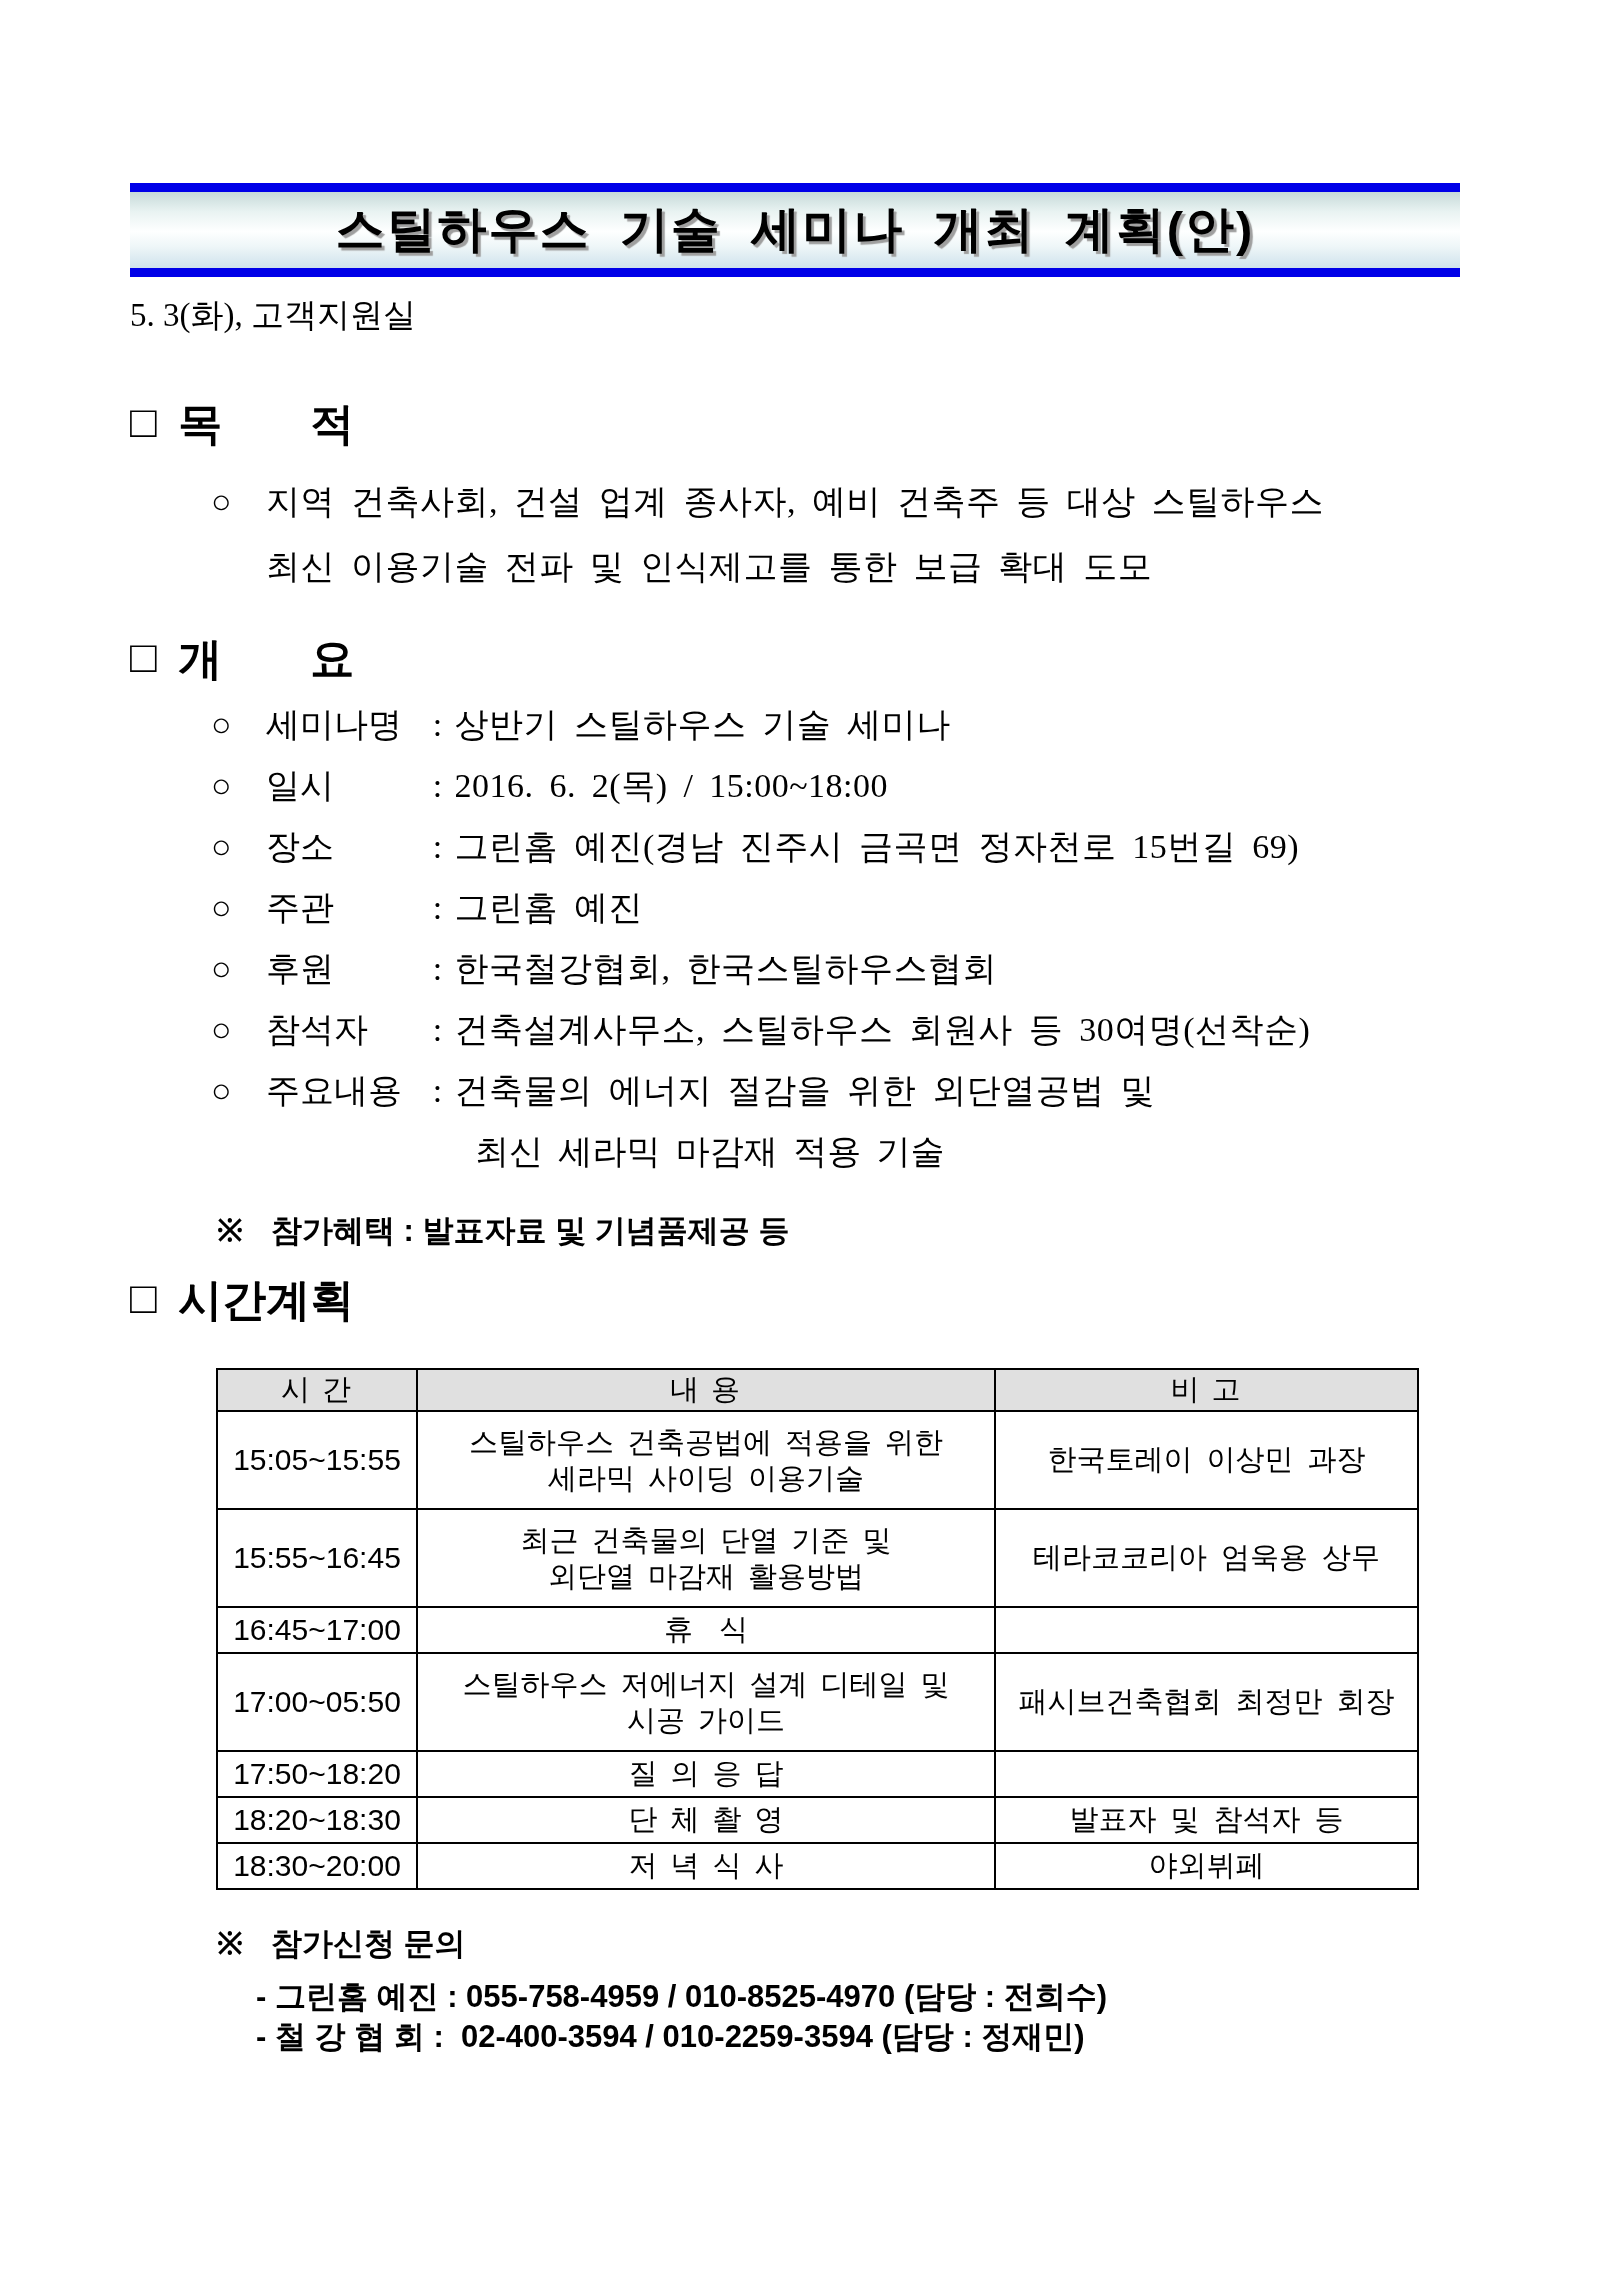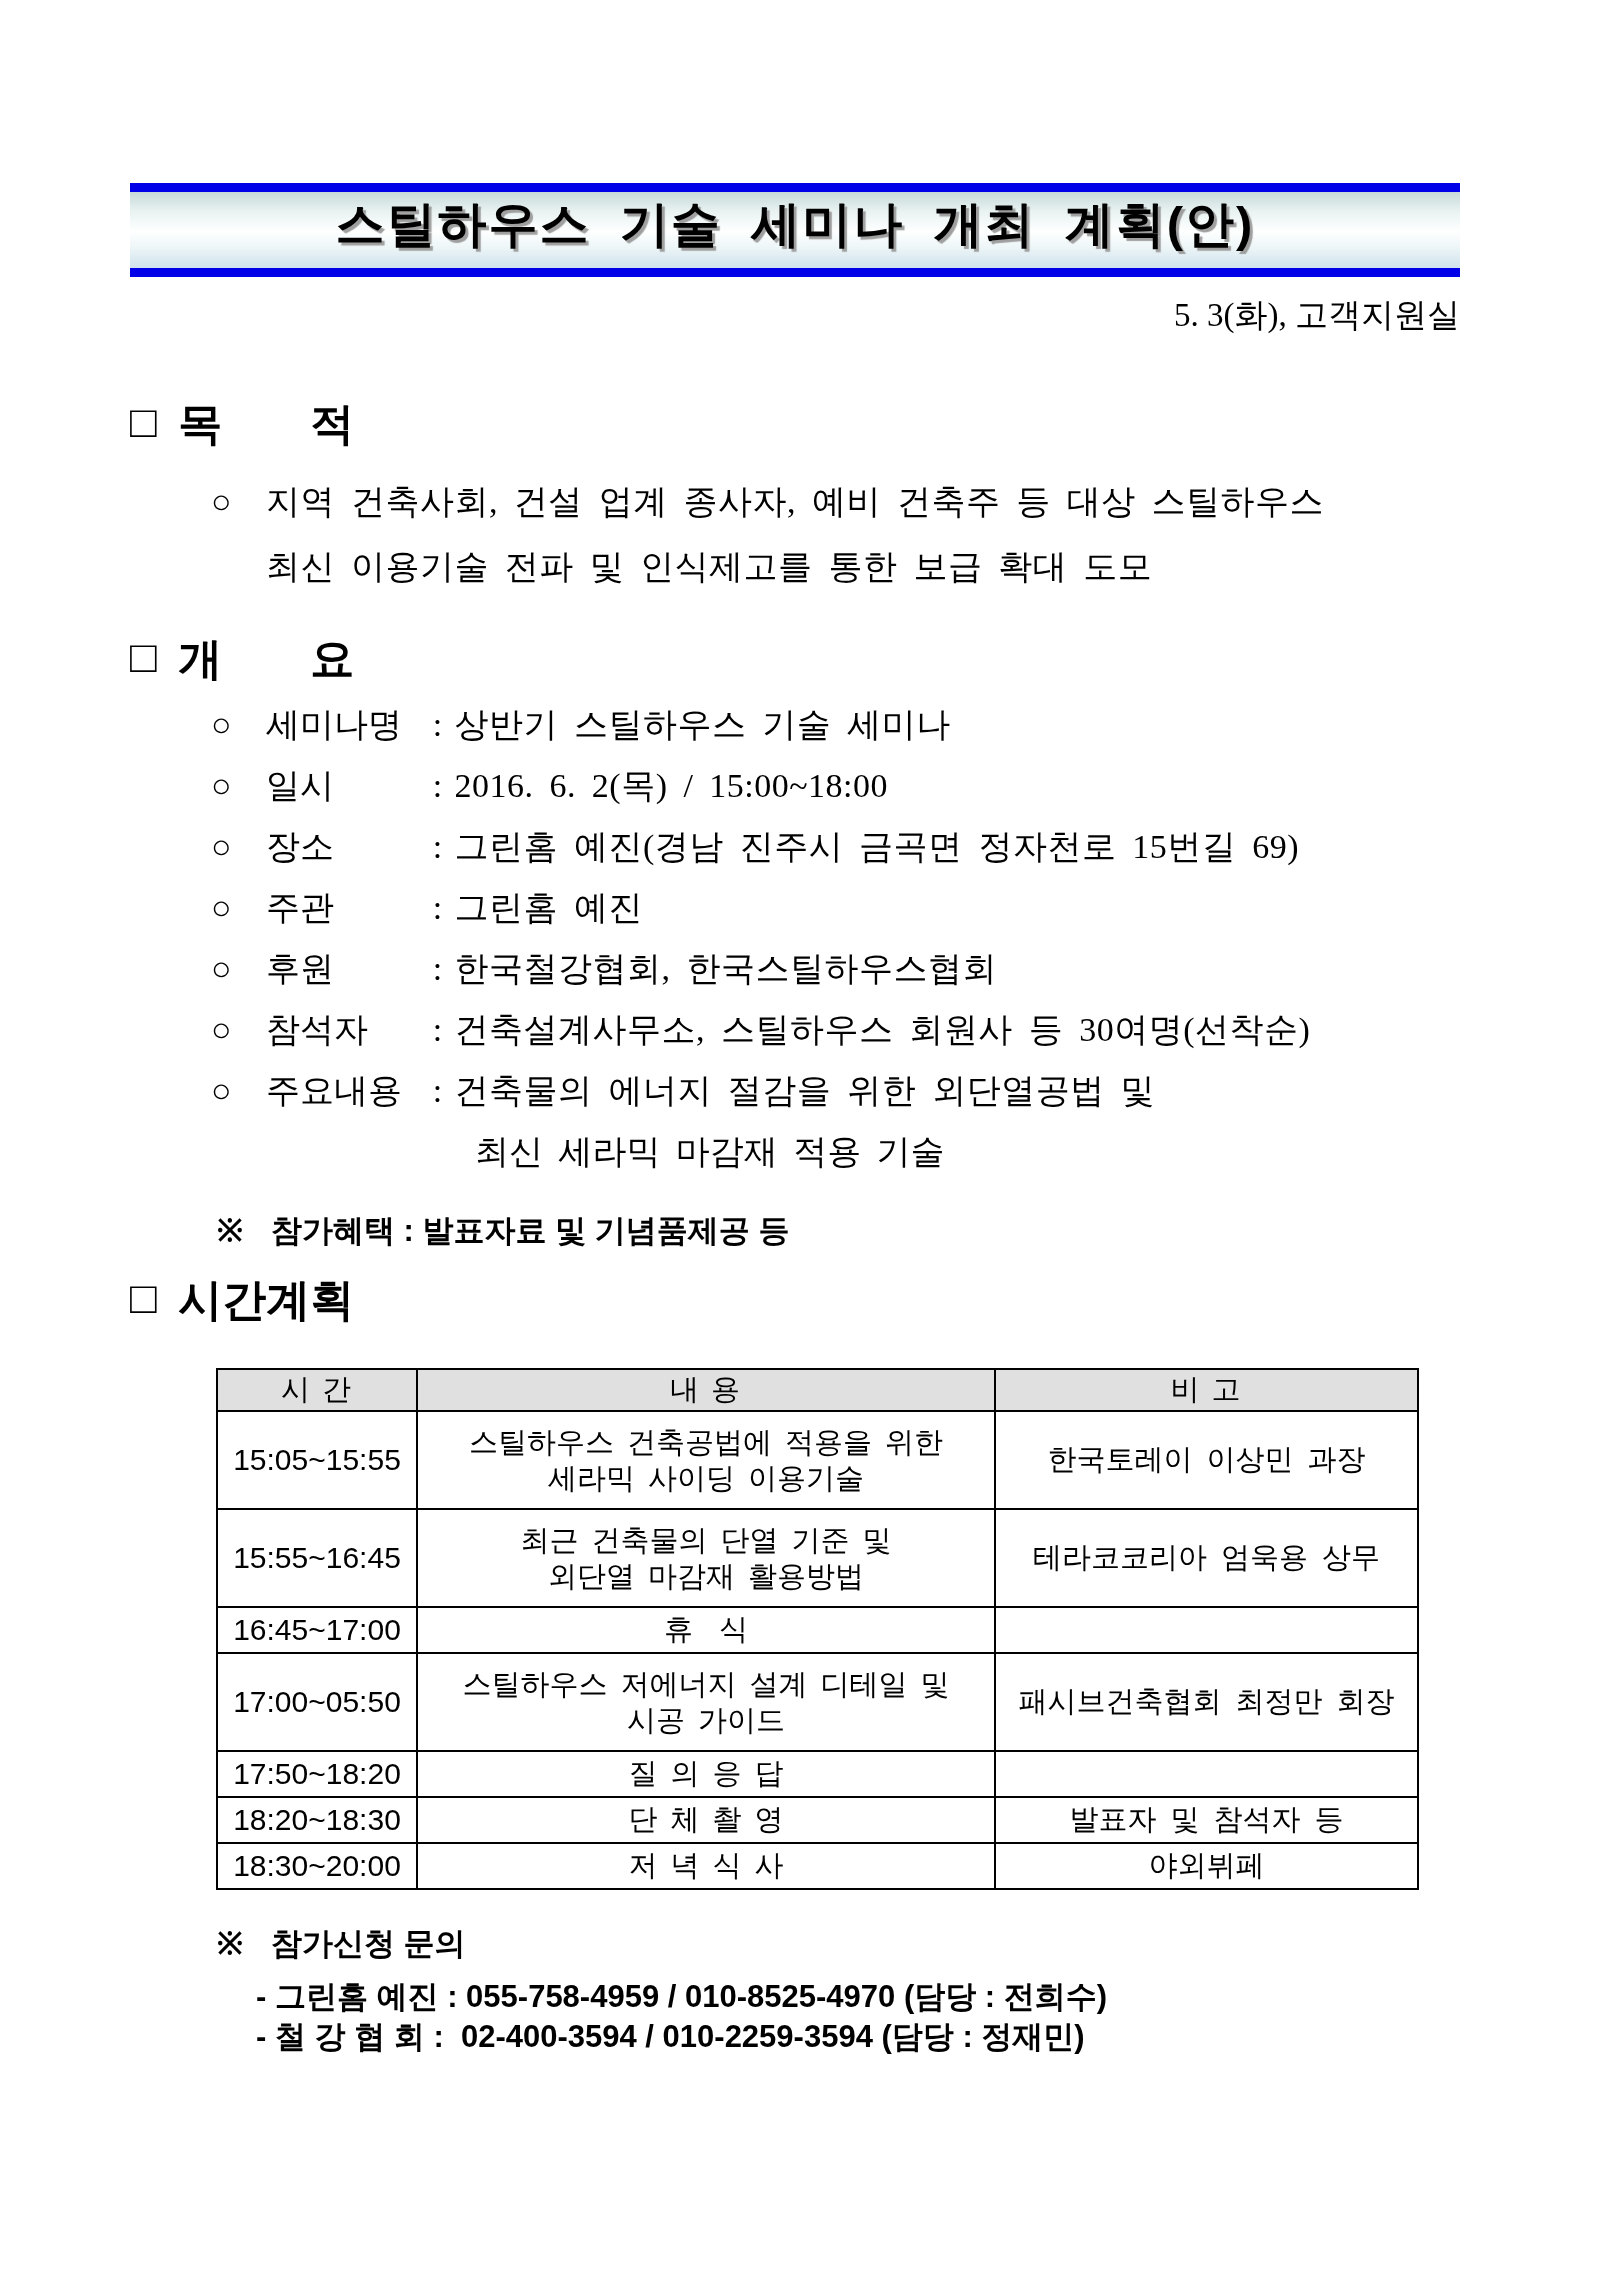--- a/index.html
+++ b/index.html
@@ -12,34 +12,34 @@
     overflow:hidden;
   }
   .ws-pre{white-space:pre;}
 
   
   .banner{position:absolute;left:130px;top:183px;width:1330px;}
   .banner .bar{height:8.8px;background:#0000e8;}
   .banner-body{
     height:76px;
     background:linear-gradient(180deg,#c6dad9 0%,#e9f3f2 26%,#feffff 52%,#eef6f8 72%,#cfe2ec 100%);
-    display:flex;justify-content:center;
+    display:flex;align-items:center;justify-content:center;
   }
   .banner-body h1{
     margin:0;
     font-family:"Liberation Sans", sans-serif;
     font-weight:bold;font-size:49px;letter-spacing:2px;word-spacing:13.7px;
     color:#000;text-shadow:2.9px 2.9px 1px #9f9f9f;
     white-space:pre;
   }
 
   
   .date-line{
     position:absolute;left:130px;top:294px;width:1330px;
-    text-align:right;font-size:33px;line-height:43px;
+    font-size:33px;line-height:43px;
   }
 
   
   .sec h2{
     margin:0;
     font-family:"Liberation Sans", sans-serif;
     font-weight:bold;font-size:44px;line-height:67px;
     white-space:pre;
   }
   .sec h2 .sq{font-weight:normal;margin-right:21.6px;position:relative;top:-2px;}

